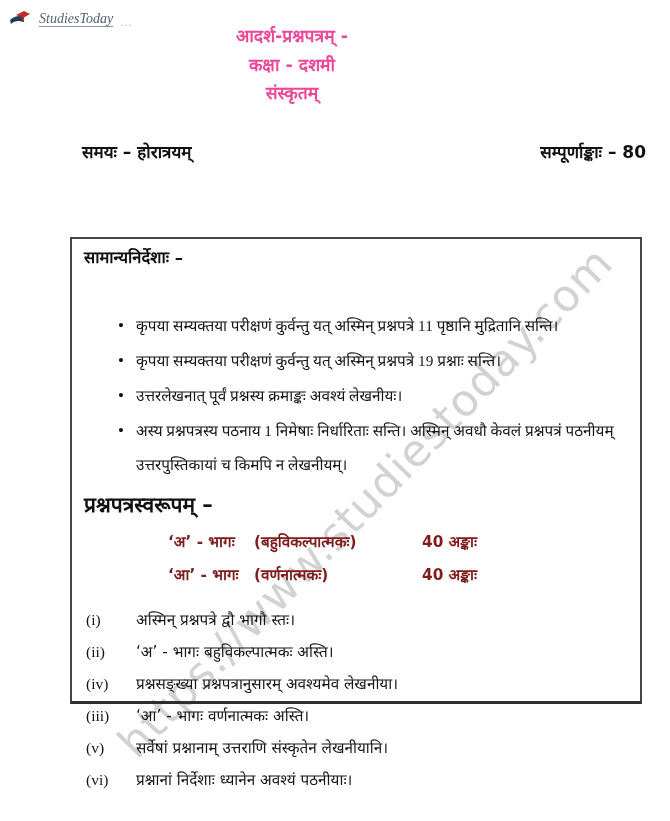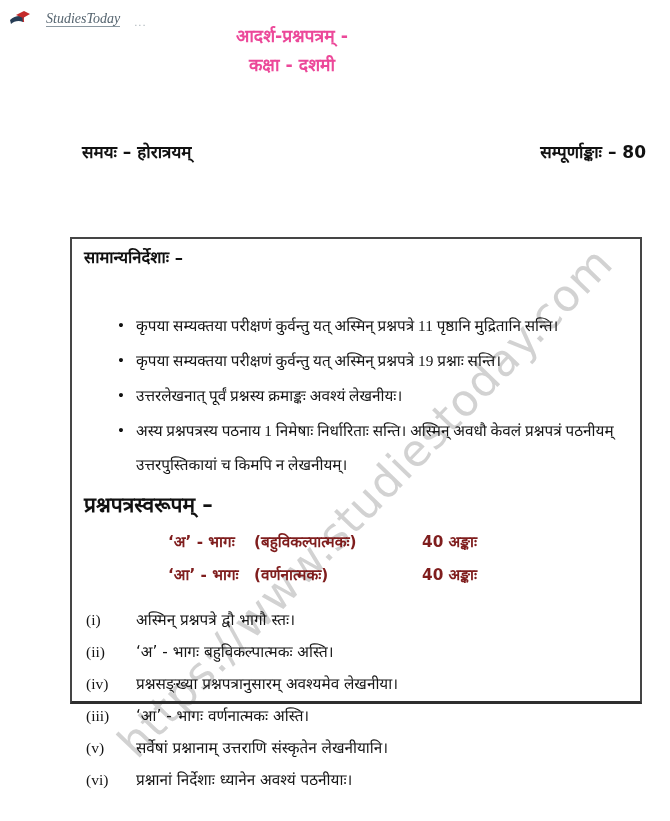--- a/index.html
+++ b/index.html
@@ -10,21 +10,21 @@
   }
   
   .watermark{
     position:absolute;left:365px;top:502px;z-index:0;
     transform:translate(-50%,-50%) rotate(-46deg);
     font-size:44px;letter-spacing:1px;color:#c7c7c7;opacity:.8;
     white-space:nowrap;font-family:"DejaVu Sans",sans-serif;
     pointer-events:none;user-select:none;
   }
   
-  .logo{position:absolute;left:8px;top:9px;display:flex;align-items:center;gap:14px;z-index:2;}
+  .logo{position:absolute;left:8px;top:9px;display:flex;align-items:center;gap:7px;z-index:2;}
   .logo svg{display:block;}
   .logo .brand{
     font-family:"Liberation Serif","DejaVu Serif",serif;font-style:italic;
     font-size:14px;color:#55646f;border-bottom:1px solid #8a97a0;line-height:15px;
   }
   .logo .suffix{font-size:10px;color:#a9b2b8;letter-spacing:1px;align-self:flex-end;}
   
   .titles{
     position:absolute;top:22px;left:0;width:584px;text-align:center;z-index:1;
     font-weight:bold;font-size:17.5px;color:#ec4899;
@@ -75,20 +75,21 @@
       <path d="M15 9 L15.5 13" stroke="#c52a2a" stroke-width="1.2" fill="none"></path>
     </svg>
   </span>
   <span class="brand">StudiesToday</span>
   <span class="suffix">...</span>
 </div>
 
 <div class="titles">
   <div class="t-line">आदर्श-प्रश्नपत्रम् -</div>
   <div class="t-line">कक्षा - दशमी</div>
+  <div class="t-line">संस्कृतम्</div>
 </div>
 
 <div class="meta">
   <span>समयः – होरात्रयम्</span>
   <span>सम्पूर्णाङ्काः – 80</span>
 </div>
 
 <div class="box">
   <div class="box-heading">सामान्यनिर्देशाः –</div>
 

